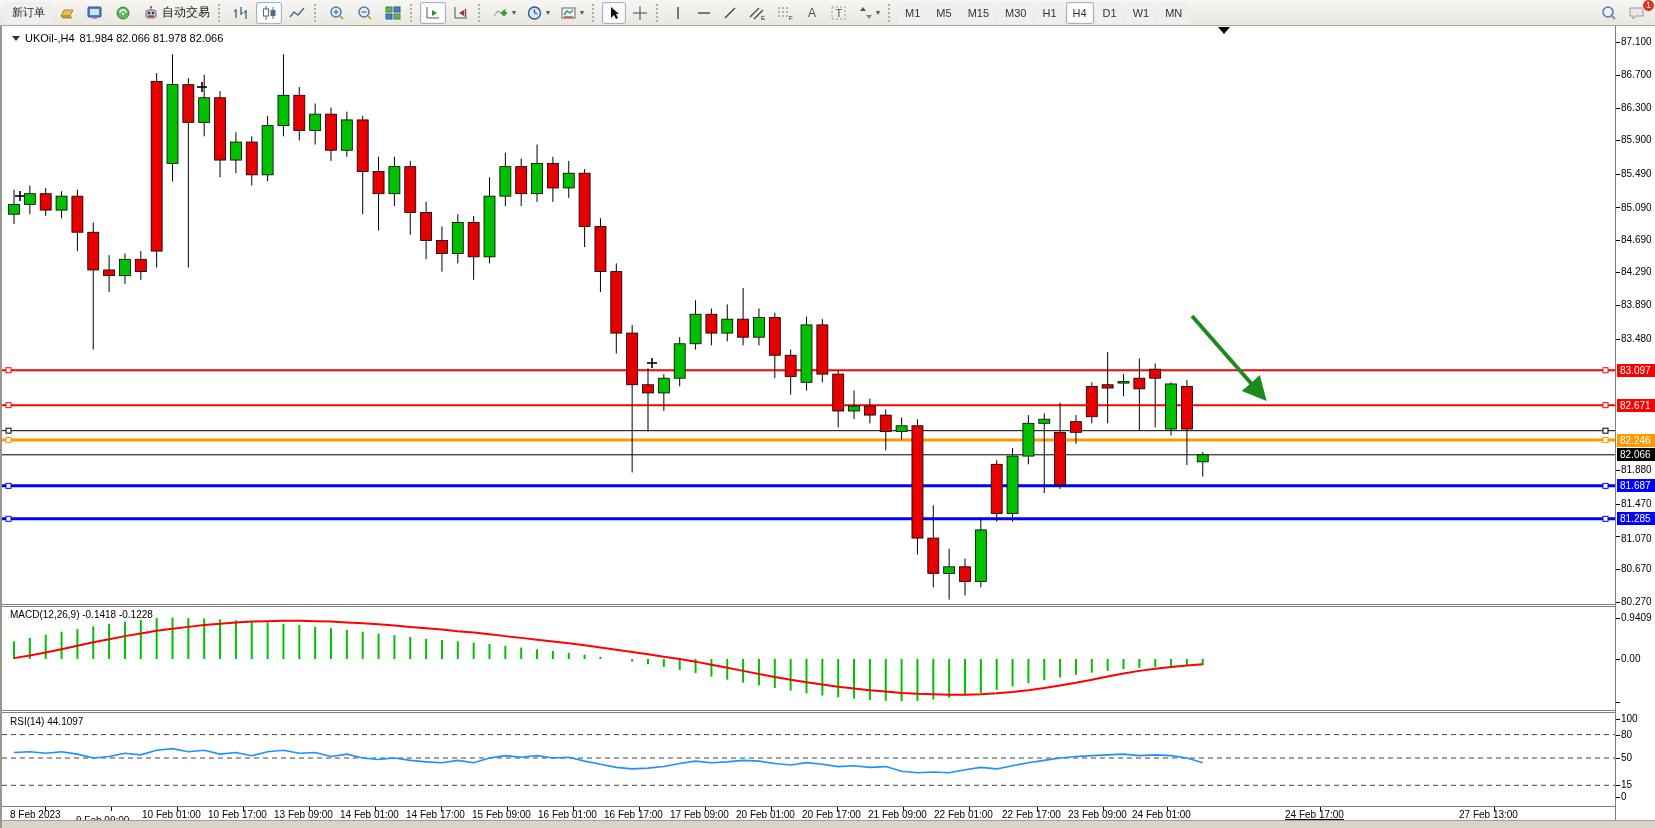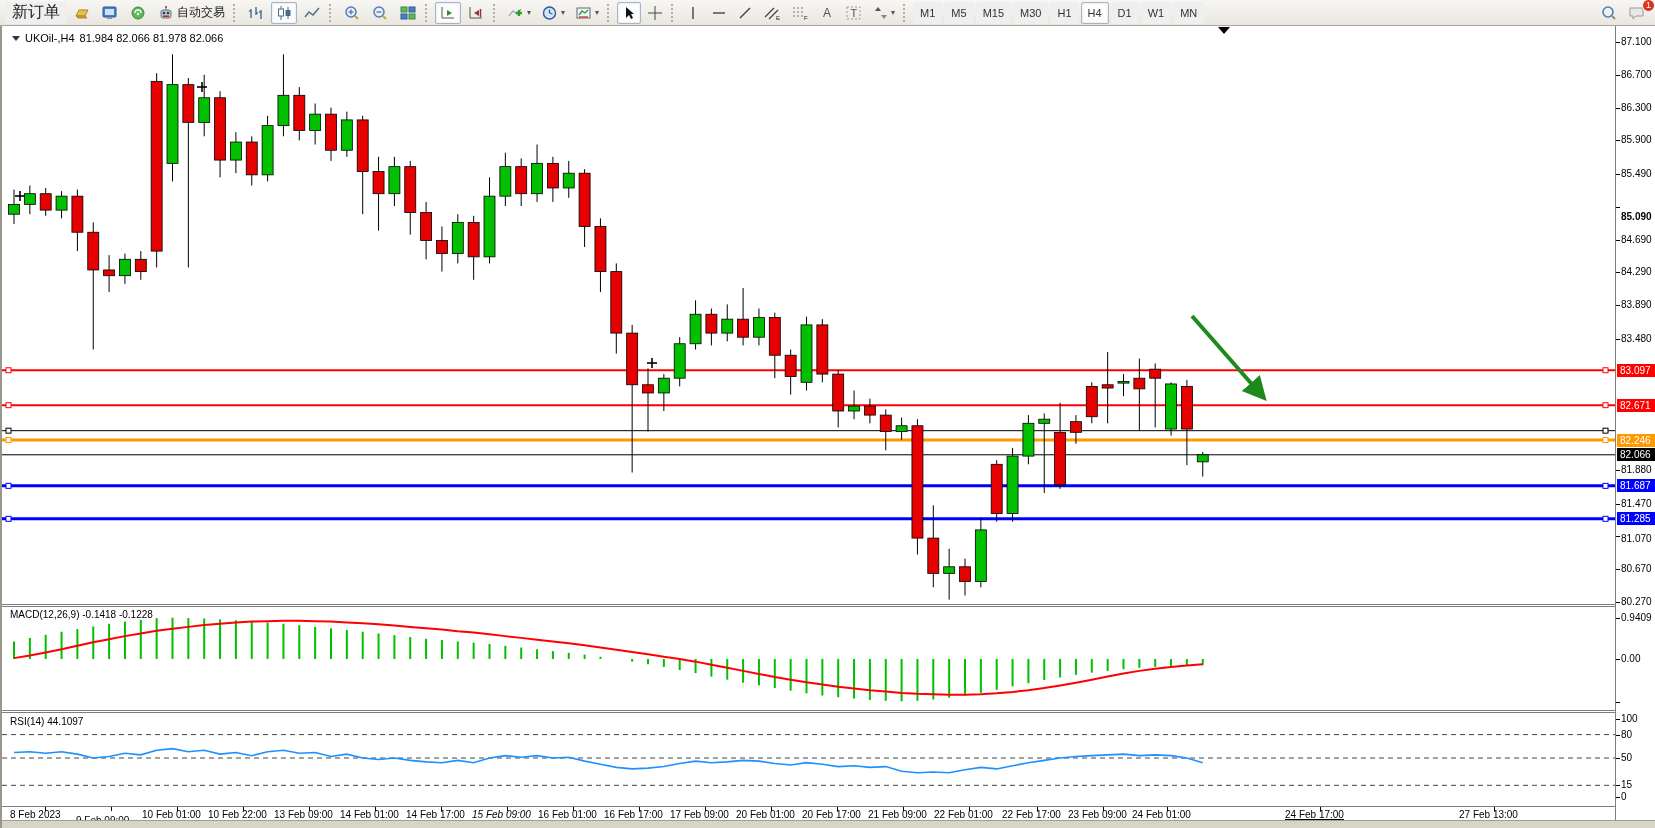--- a/index.html
+++ b/index.html
@@ -7,21 +7,21 @@
   .app { position:relative; width:1655px; height:828px; background:#fff; overflow:hidden; }
 
   
   .toolbar { position:absolute; top:0; left:0; width:1655px; height:26px;
     background:linear-gradient(#f7f6f3,#e9e7df); border-bottom:1px solid #a9a69c;
     display:flex; align-items:center; padding:0 4px; }
   .tb-btn { height:22px; min-width:24px; display:flex; align-items:center; justify-content:center;
     margin:0 1px; border:1px solid transparent; border-radius:2px; font-size:12px; color:#222;
     cursor:default; padding:0 3px; }
   .tb-btn.active { background:#fdfdfd; border:1px solid #9fb6cc; box-shadow:inset 0 0 2px #cfd8e2; }
-  .tb-text { font-size:16px; padding:0 6px; }
+  .tb-text { font-size:11px; padding:0 6px; }
   .grip { width:6px; height:18px; margin:0 3px; border-left:2px dotted #b3b0a5; }
   .dd { font-size:8px; color:#555; margin-left:2px; }
   .tf-btn { font-size:11px; color:#333; padding:0 6px; }
   .tb-right { margin-left:auto; display:flex; align-items:center; }
   .badge { position:absolute; top:-4px; right:-6px; background:#e03020; color:#fff;
     font-size:9px; width:13px; height:13px; border-radius:50%; display:flex;
     align-items:center; justify-content:center; border:1px solid #fff; }
   .chat-wrap { position:relative; }
 
   
@@ -746,21 +746,21 @@
         <div class="tick-label" style="top: 10px;">87.100</div>
         <div class="tick-mark" style="top: 48.8px;"></div>
         <div class="tick-label" style="top: 42.8px;">86.700</div>
         <div class="tick-mark" style="top: 81.6px;"></div>
         <div class="tick-label" style="top: 75.6px;">86.300</div>
         <div class="tick-mark" style="top: 114.4px;"></div>
         <div class="tick-label" style="top: 108.4px;">85.900</div>
         <div class="tick-mark" style="top: 148.02px;"></div>
         <div class="tick-label" style="top: 142.02px;">85.490</div>
         <div class="tick-mark" style="top: 180.82px;"></div>
-        <div class="tick-label" style="top: 185px; font-weight: bold;">85.090</div>
+        <div class="tick-label" style="top: 176px;">85.090</div>
         <div class="tick-mark" style="top: 213.62px;"></div>
         <div class="tick-label" style="top: 207.62px;">84.690</div>
         <div class="tick-mark" style="top: 246.42px;"></div>
         <div class="tick-label" style="top: 240.42px;">84.290</div>
         <div class="tick-mark" style="top: 279.22px;"></div>
         <div class="tick-label" style="top: 273.22px;">83.890</div>
         <div class="tick-mark" style="top: 312.84px;"></div>
         <div class="tick-label" style="top: 306.84px;">83.480</div>
         <div class="tick-mark" style="top: 444.04px;"></div>
         <div class="tick-label" style="top: 438.04px;">81.880</div>
@@ -797,29 +797,29 @@
       </div>
 
     <div class="time-axis" id="time-axis">
         <div class="time-tick" style="left: 43px;"></div>
         <div class="time-label" style="left: 8px;">8 Feb 2023</div>
         <div class="time-tick" style="left: 109px;"></div>
         <div class="time-label" style="left: 74px; margin-top: 6px;">9 Feb 09:00</div>
         <div class="time-tick" style="left: 175px;"></div>
         <div class="time-label" style="left: 140px;">10 Feb 01:00</div>
         <div class="time-tick" style="left: 241px;"></div>
-        <div class="time-label" style="left: 206px;">10 Feb 22:00</div>
+        <div class="time-label" style="left: 206px;">10 Feb 17:00</div>
         <div class="time-tick" style="left: 307px;"></div>
         <div class="time-label" style="left: 272px;">13 Feb 09:00</div>
         <div class="time-tick" style="left: 373px;"></div>
         <div class="time-label" style="left: 338px;">14 Feb 01:00</div>
         <div class="time-tick" style="left: 439px;"></div>
         <div class="time-label" style="left: 404px;">14 Feb 17:00</div>
         <div class="time-tick" style="left: 505px;"></div>
-        <div class="time-label" style="left: 470px; font-style: italic;">15 Feb 09:00</div>
+        <div class="time-label" style="left: 470px;">15 Feb 09:00</div>
         <div class="time-tick" style="left: 571px;"></div>
         <div class="time-label" style="left: 536px;">16 Feb 01:00</div>
         <div class="time-tick" style="left: 637px;"></div>
         <div class="time-label" style="left: 602px;">16 Feb 17:00</div>
         <div class="time-tick" style="left: 703px;"></div>
         <div class="time-label" style="left: 668px;">17 Feb 09:00</div>
         <div class="time-tick" style="left: 769px;"></div>
         <div class="time-label" style="left: 734px;">20 Feb 01:00</div>
         <div class="time-tick" style="left: 835px;"></div>
         <div class="time-label" style="left: 800px;">20 Feb 17:00</div>

